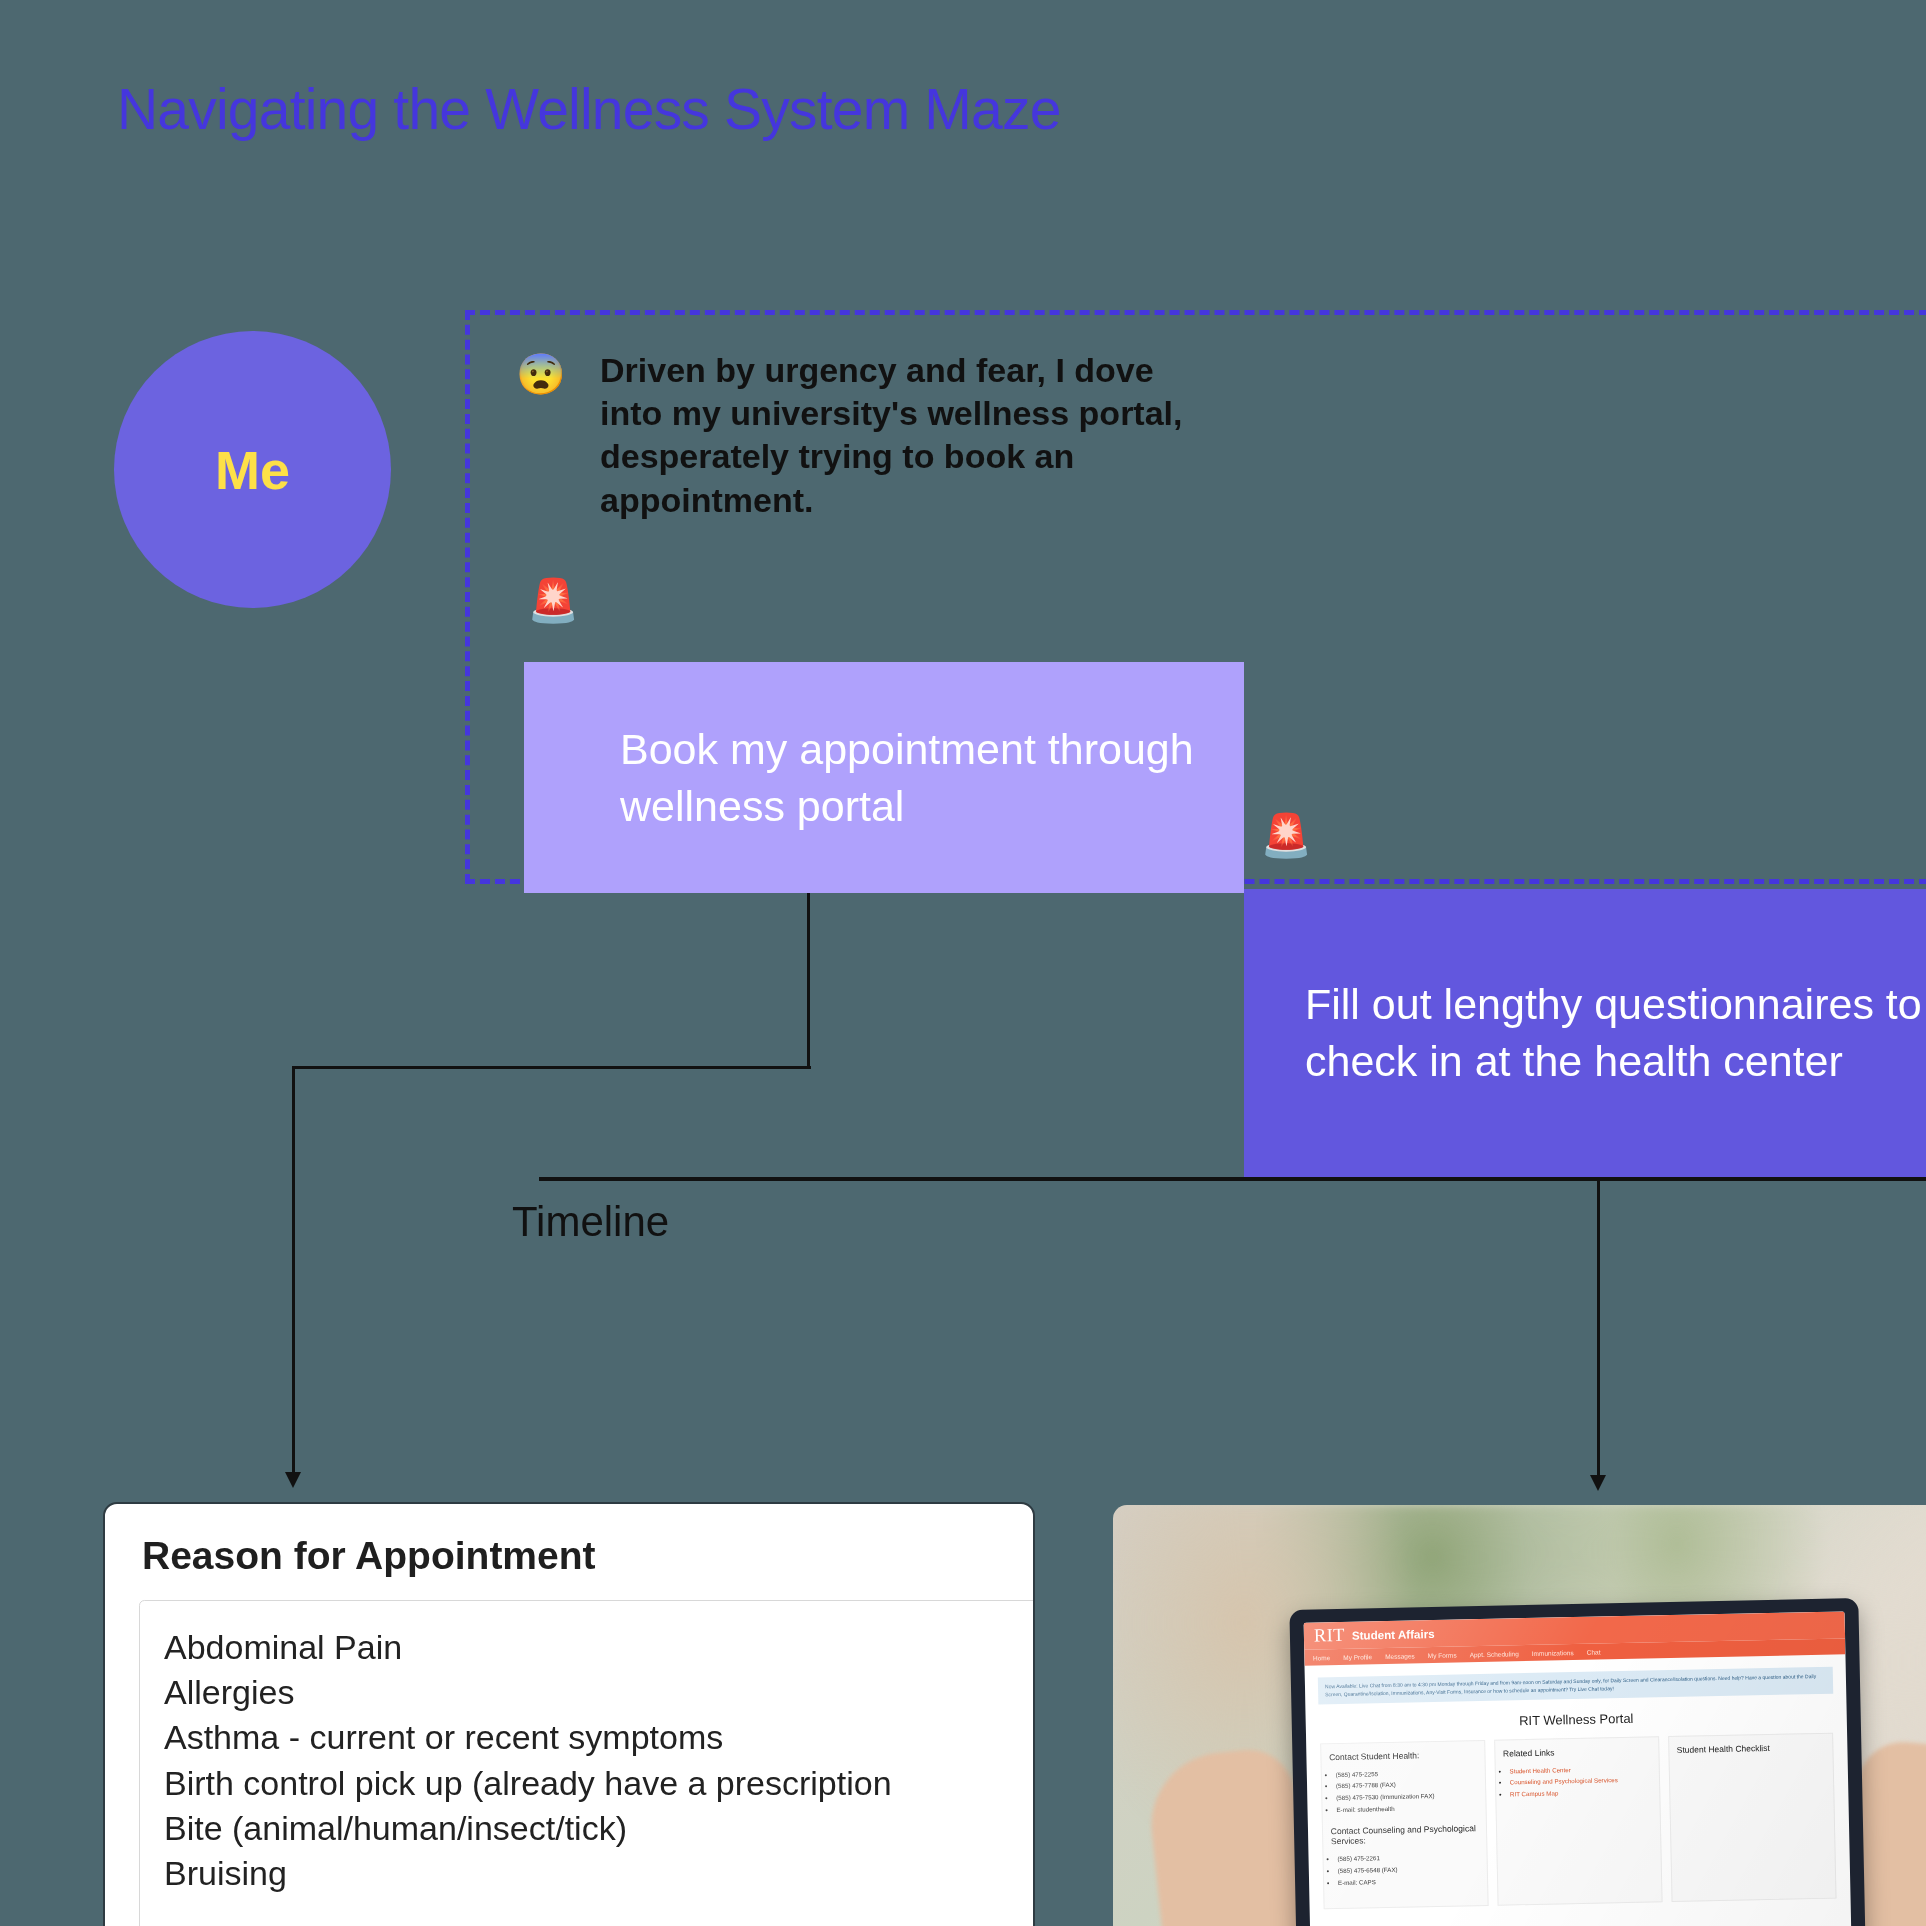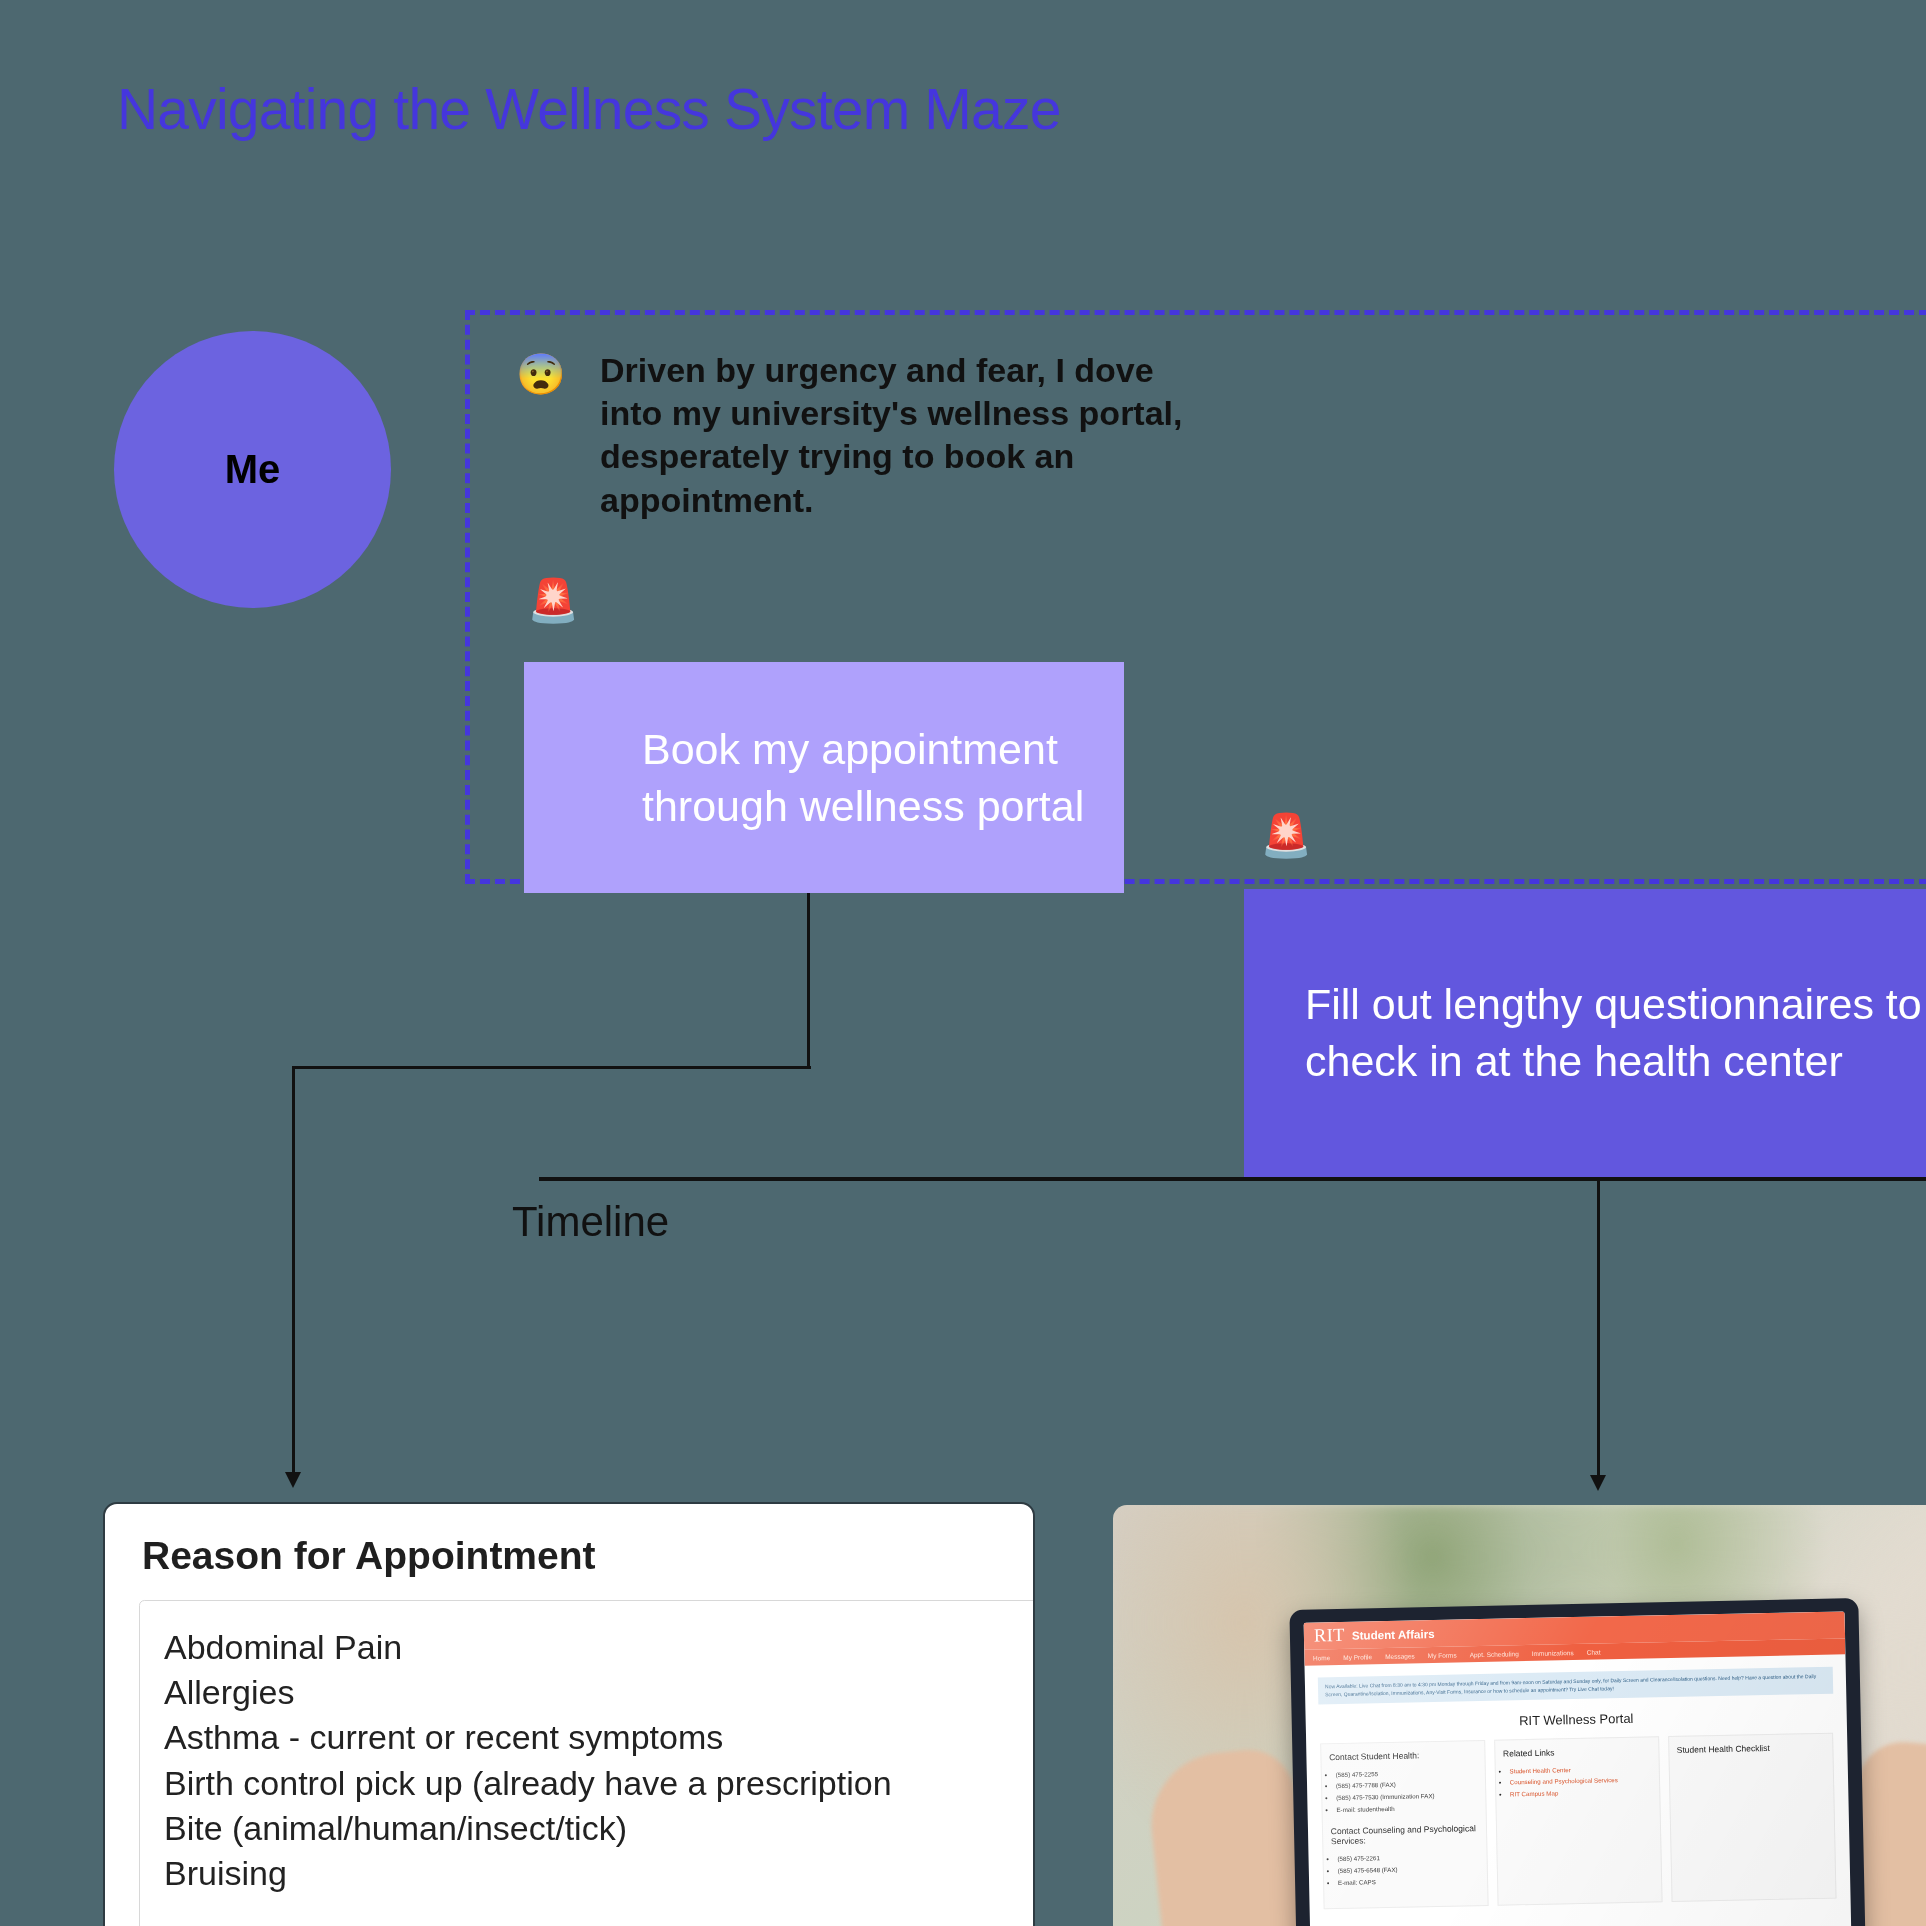--- a/index.html
+++ b/index.html
@@ -24,21 +24,21 @@
     width: 1584px; height: 574px;
     border: 5.4px dashed #4536dd;
   }
 
   
   .me-circle {
     position: absolute; left: 114px; top: 331px;
     width: 277px; height: 277px; border-radius: 50%;
     background: #6c63e0;
     display: flex; align-items: center; justify-content: center;
-    color: #000000; font-size: 40px; font-weight: 700;
+    color: #fde047; font-size: 54px; font-weight: 700;
   }
 
   
   .intro { position: absolute; left: 516px; top: 349px; width: 701px; }
   .intro-emoji { position: absolute; left: 0; top: 5.4px; font-size: 40px; line-height: 1; }
   .intro-text {
     position: absolute; left: 84px; top: 0; width: 609px;
     font-size: 34px; line-height: 1.27; color: #111111; font-weight: bold;
   }
 
@@ -48,23 +48,22 @@
     color: #f08070;
   }
   .step-box {
     position: absolute;
     display: flex; align-items: center;
     color: #ffffff; font-size: 43px; line-height: 1.32;
   }
   .step-box .label { padding: 0 0 0 96px; }
 
   #step1 {
-    left: 524px; top: 662px; width: 600px; height: 231px;
+    left: 524px; top: 662px; width: 720px; height: 231px;
     background: #afa1fc;
-    padding-left: 22px;
   }
   #siren1 { left: 527px; top: 580px; }
 
   #step2 {
     left: 1244px; top: 889px; width: 720px; height: 288px;
     background: #6257de;
   }
   #step2 .label { padding-left: 61px; padding-right: 23px; }
   #siren2 { left: 1260px; top: 815px; }
 

